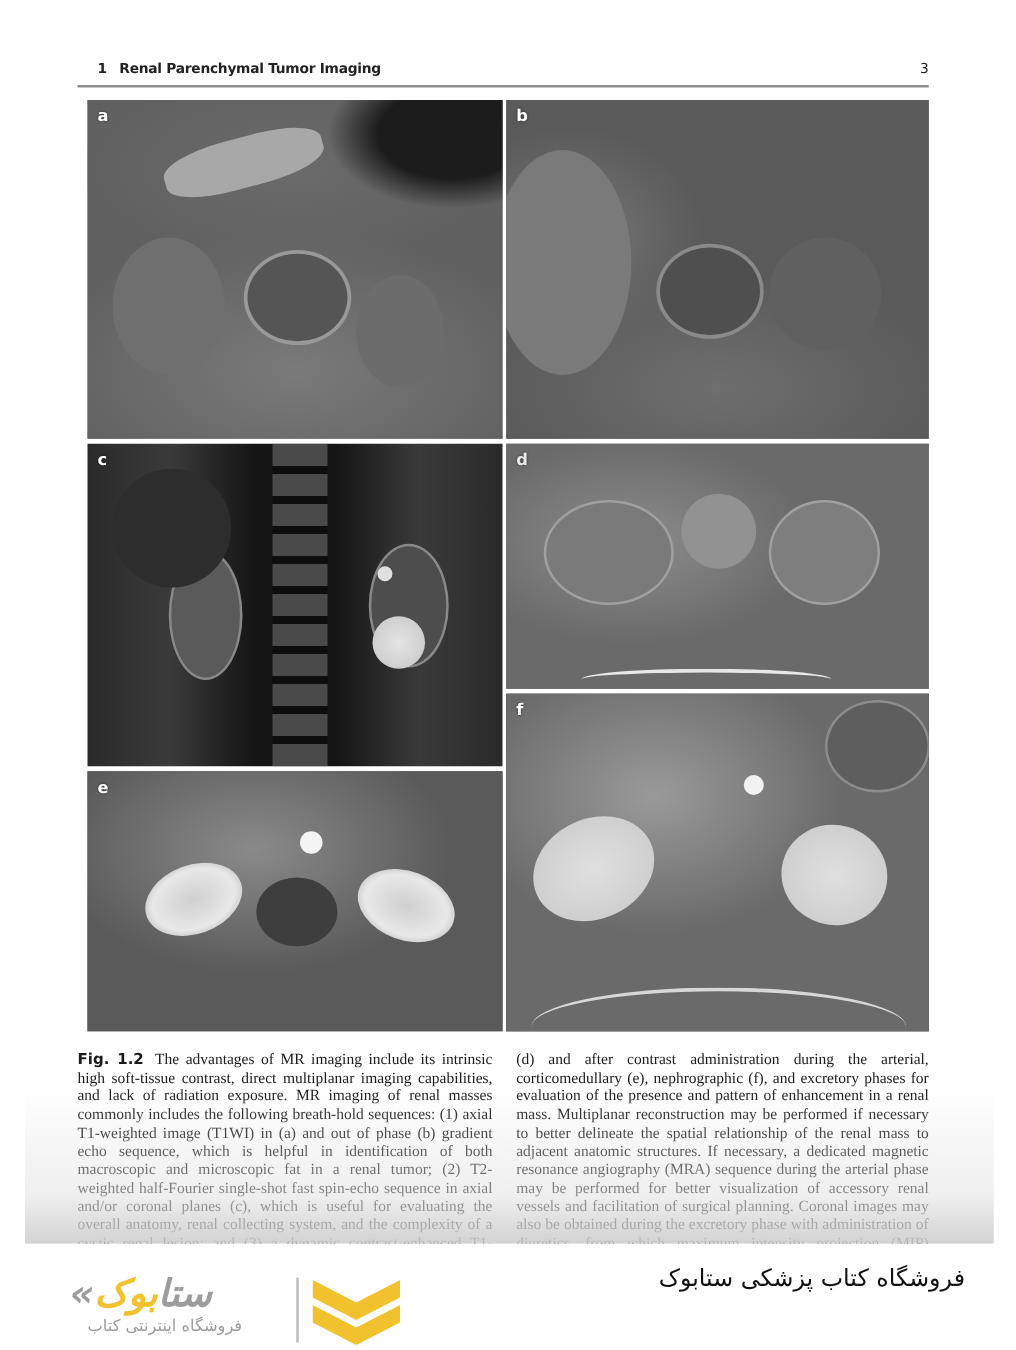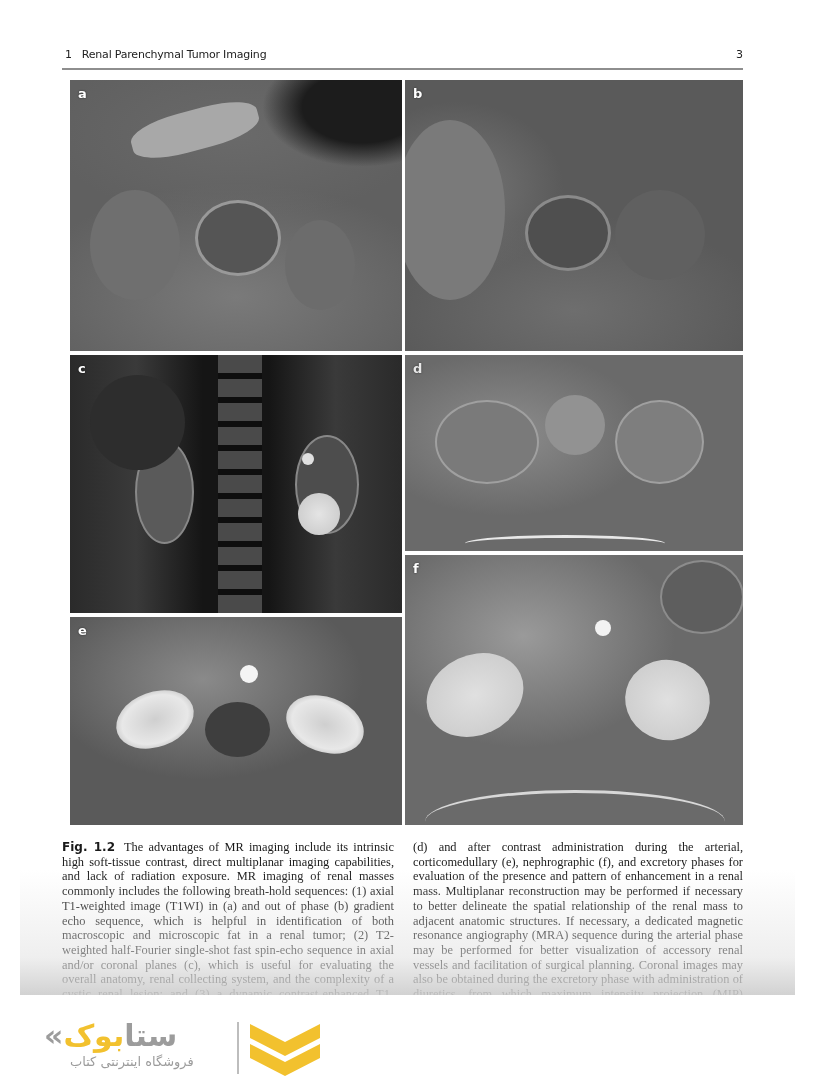--- a/index.html
+++ b/index.html
@@ -1,18 +1,18 @@
 <!DOCTYPE html>
 <html><head>
 <meta charset="utf-8">
 <style>
   html, body { margin:0; padding:0; }
   body { width:813px; height:1080px; background:#ffffff; position:relative; overflow:hidden; font-family:"Liberation Serif", serif; color:#1a1a1a; }
   .running-head { position:absolute; left:62px; top:46px; width:681px; height:20px; font-family:"DejaVu Sans", sans-serif; font-size:11px; color:#222; }
-  .running-head .chap { position:absolute; left:3px; top:2px; letter-spacing:-0.2px; }
+  .running-head .chap { position:absolute; left:16px; top:2px; letter-spacing:-0.2px;font-weight:bold; }
   .running-head .chap .num { margin-right:10px; }
   .running-head .page { position:absolute; right:0; top:2px; }
   .head-rule { position:absolute; left:62px; top:68px; width:681px; height:2px; background:#8e8e8e; }
 
   .panel { position:absolute; overflow:hidden; background:#555; }
   .panel .lbl { position:absolute; left:8px; top:6px; font-family:"DejaVu Sans", sans-serif; font-weight:bold; font-size:13px; color:#fff; text-shadow:0 0 2px rgba(0,0,0,.6); }
   .shape { position:absolute; border-radius:50%; }
 
   
   #pa { left:70px; top:80px; width:332px; height:271px;
@@ -51,21 +51,21 @@
   .caption { position:absolute; top:840px; font-size:12.4px; line-height:14.7px; text-align:justify; color:#1a1a1a; }
   .caption.left { left:62px; width:332px; }
   .caption.right { left:413px; width:330px; }
   .caption .figlabel { font-family:"DejaVu Sans", sans-serif; font-weight:bold; font-size:12px; margin-right:4px; }
 
   .fade { position:absolute; left:20px; top:870px; width:775px; height:125px;
     background:linear-gradient(180deg, rgba(255,255,255,0) 0%, rgba(225,225,225,0.55) 70%, rgba(205,205,205,0.9) 100%); pointer-events:none; }
   .fade-cut { position:absolute; left:0; top:995px; width:813px; height:85px; background:#ffffff; }
 
   .logo { position:absolute; left:40px; top:1018px; width:280px; height:60px; }
-  .logo .brand-fa { position:absolute; left:4px; top:0; font-family:"DejaVu Sans", sans-serif; font-size:30px; font-weight:bold; letter-spacing:-1px; }
+  .logo .brand-fa { position:absolute; left:16px; top:0; font-family:"DejaVu Sans", sans-serif; font-size:30px; font-weight:bold; letter-spacing:-1px;font-style:italic; }
   .logo .brand-fa .g { color:#9c9c9c; }
   .logo .brand-fa .y { color:#f2c12e; }
   .logo .brand-sub { position:absolute; left:30px; top:36px; font-family:"DejaVu Sans", sans-serif; font-size:13px; color:#9c9c9c; direction:rtl; }
   .logo .divider { position:absolute; left:197px; top:4px; width:2px; height:52px; background:#bdbdbd; }
   .logo .chev { position:absolute; left:210px; top:2px; width:70px; height:58px; }
 
   .store { position:absolute; left:420px; top:1012px; width:360px; height:66px; }
   .store .fa { position:absolute; right:8px; top:0; font-family:"DejaVu Sans", sans-serif; font-size:19px; color:#111; direction:rtl; }
   .store .url { position:absolute; right:4px; top:32px; font-family:"DejaVu Sans", sans-serif; font-size:24px; letter-spacing:6.5px; color:#111; }
   .store .url .hl { color:#f2b705; }
@@ -141,13 +141,14 @@
   </div>
   <div class="brand-sub">فروشگاه اینترنتی کتاب</div>
   <div class="divider"></div>
   <svg class="chev" viewBox="0 0 70 58">
     <polygon points="0,4 35,22 70,4 70,18 35,36 0,18" fill="#f2c12e"></polygon>
     <polygon points="0,24 35,42 70,24 70,38 35,56 0,38" fill="#f2c12e"></polygon>
   </svg>
 </div>
 
 <div class="store">
+  <div class="fa">فروشگاه کتاب پزشکی ستابوک</div>
 </div>
 
 </body></html>

